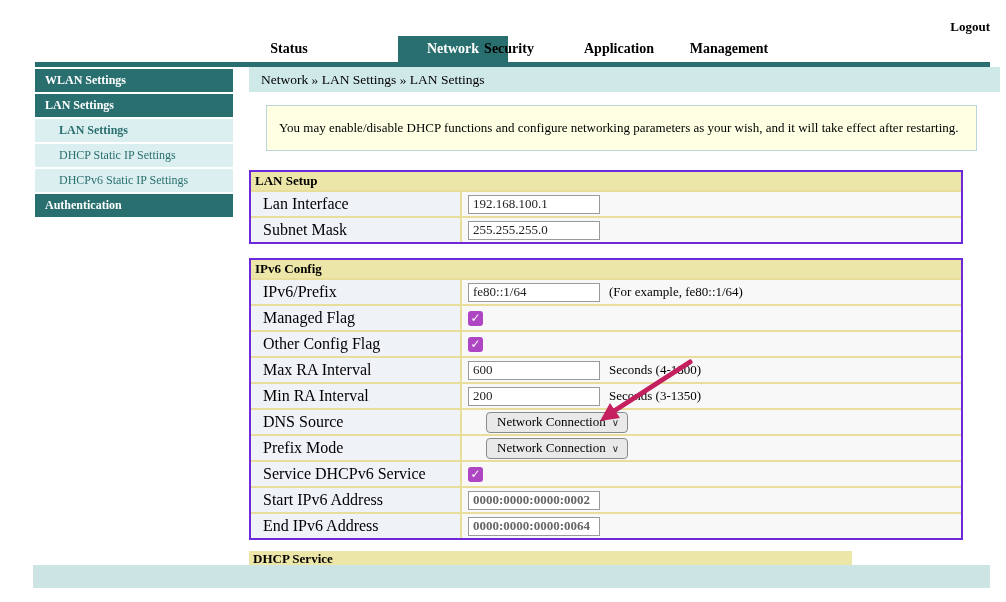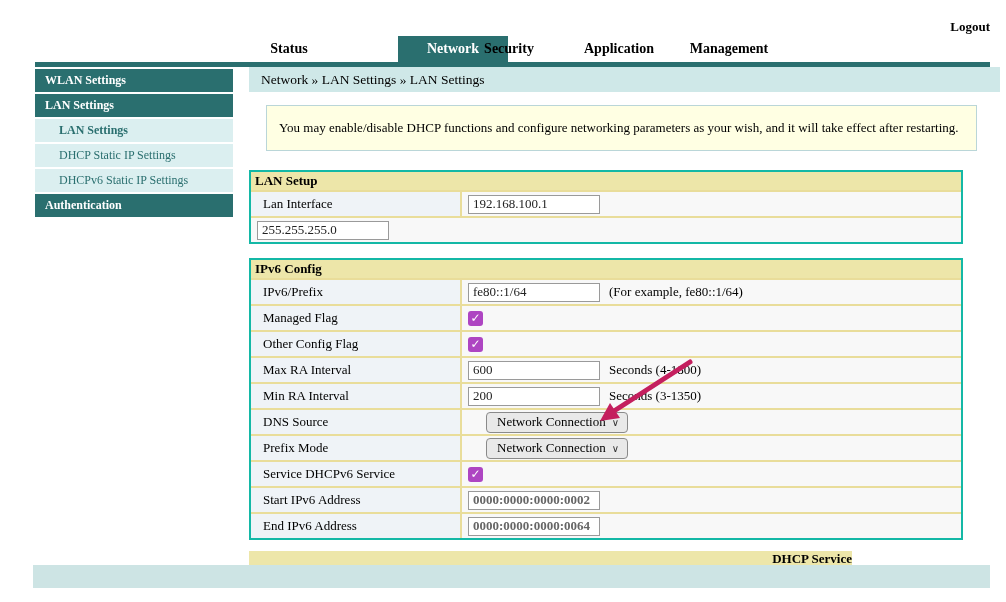--- a/index.html
+++ b/index.html
@@ -19,42 +19,42 @@
   .sidebar{position:absolute;left:35px;top:69px;width:198px;}
   .side-item{height:23px;line-height:23px;margin-bottom:2px;font-size:12px;cursor:pointer;}
   .side-top{background:#2a6f6f;color:#ffffff;font-weight:bold;padding-left:10px;}
   .side-sub{background:#dbeff0;color:#2a6f6f;padding-left:24px;}
   .side-sub.active{font-weight:bold;}
   
   .content{position:absolute;left:249px;top:67px;width:751px;}
   .breadcrumb{width:751px;height:25px;line-height:25px;background:#cfe8e8;font-size:13.5px;padding-left:12px;box-sizing:border-box;}
   .notice{position:absolute;left:17px;top:38px;width:697px;height:44px;background:#ffffe3;
           border:1px solid #bad6d8;display:flex;align-items:center;padding-left:12px;font-size:13px;}
-  .cfg-table{position:absolute;left:0;width:714px;border:2px solid #14b8a6;box-sizing:border-box;background:#7f1d1d;}
+  .cfg-table{position:absolute;left:0;width:714px;border:2px solid #6d28d9;box-sizing:border-box;background:#7f1d1d;}
   .t-lan{top:103px;}
   .t-ipv6{top:191px;}
   .thead{height:18px;background:#ede6a9;display:flex;align-items:center;
          font-size:13px;font-weight:bold;padding-left:4px;}
   .trow{height:24px;border-top:2px solid #e9dd9a;display:flex;align-items:stretch;background:#f8f8f8;}
   .tlabel{width:211px;border-right:2px solid #e9dd9a;background:#eff3f7;display:flex;align-items:center;
-          padding-left:12px;box-sizing:border-box;font-size:13px;}
+          padding-left:12px;box-sizing:border-box;font-size:16px;}
   .tval{flex:1;display:flex;align-items:center;}
   .tval input{margin-left:6px;width:122px;height:15px;border:1px solid #9a9a9a;
               font-family:"Liberation Serif",serif;font-size:13px;padding:1px 4px;background:#fff;color:#222;}
   .tval input.muted{color:#666;font-weight:bold;}
   .hint{margin-left:9px;font-size:13px;}
   .cbx{margin-left:6px;width:15px;height:15px;background:#ae45c2;border-radius:3px;color:#fff;
        display:flex;align-items:center;justify-content:center;font-size:12px;font-weight:bold;cursor:pointer;
        font-family:"DejaVu Sans",sans-serif;}
   .sel{margin-left:24px;width:142px;height:21px;background:#e9e9e9;border:1px solid #8a8a8a;border-radius:4px;
        display:flex;align-items:center;justify-content:space-between;padding:0 8px 0 10px;box-sizing:border-box;
        font-size:13px;cursor:pointer;}
   .sel .chev{font-size:10px;color:#333;font-family:"DejaVu Sans",sans-serif;}
   .dhcp-head{position:absolute;left:0;top:484px;width:603px;height:16px;background:#ede6a9;
-             font-size:13px;font-weight:bold;padding-left:20px;box-sizing:border-box;overflow:hidden;text-align:right;}
+             font-size:13px;font-weight:bold;padding-left:4px;box-sizing:border-box;overflow:hidden;}
   .footer-bar{position:absolute;left:33px;top:565px;width:957px;height:23px;background:#cde4e4;z-index:6;}
   .arrow-layer{position:absolute;left:0;top:0;width:1006px;height:602px;pointer-events:none;z-index:8;}
 </style>
 </head>
 <body>
 
 <div class="logout">Logout</div>
 
 <div class="tabbar">
     <div class="tab" style="left: 0px;">Status</div>
@@ -83,20 +83,21 @@
   <div class="cfg-table t-lan">
     <div class="thead">LAN Setup</div>
     <div>
         <div class="trow">
           <div class="tlabel">Lan Interface</div>
           <div class="tval">
             <input type="text" value="192.168.100.1" style="">
           </div>
         </div>
         <div class="trow">
+          <div class="tlabel">Subnet Mask</div>
           <div class="tval">
             <input type="text" value="255.255.255.0" style="">
           </div>
         </div>
       </div>
   </div>
 
   <div class="cfg-table t-ipv6">
     <div class="thead">IPv6 Config</div>
     <div>

